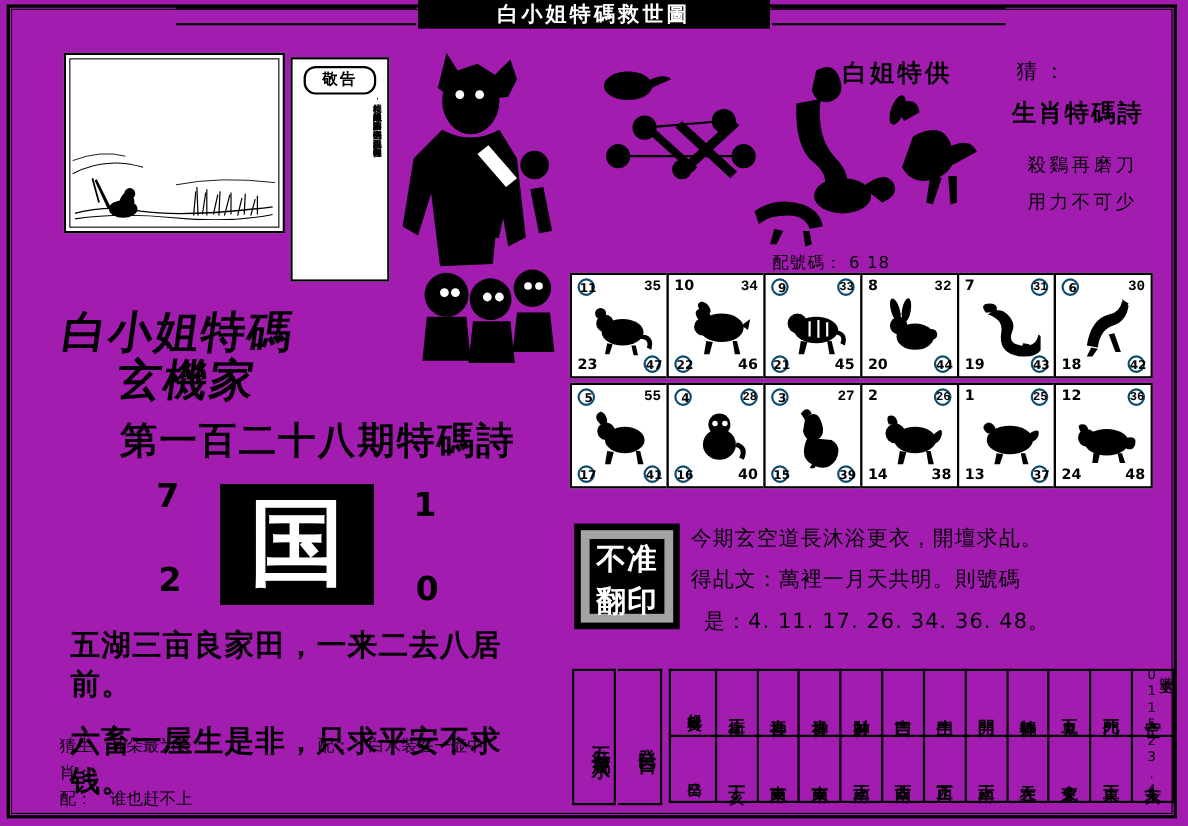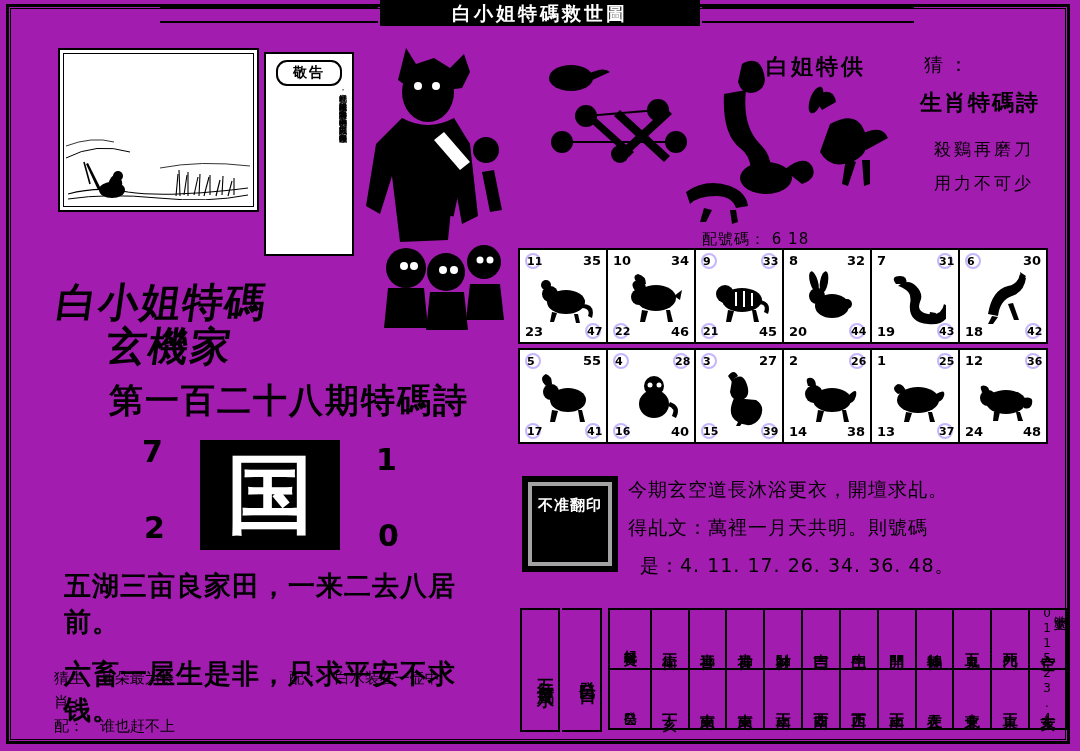--- a/index.html
+++ b/index.html
@@ -71,30 +71,30 @@
 
   .artzone{position:absolute;left:0px;top:20px;width:380px;height:175px;}
 
   .pei{position:absolute;left:186px;top:200px;font-size:15px;letter-spacing:1px;}
 
   
   .grid{position:absolute;left:2px;top:218px;width:546px;height:198px;}
   .cell{position:absolute;width:90px;height:96px;border:2px solid #000;box-sizing:border-box;background:#fff;overflow:hidden;}
   .cell .n{position:absolute;font-size:13px;font-weight:bold;}
   .cell .tl{left:5px;top:3px;}
-  .cell .tr{right:5px;top:3px;}
+  .cell .tr{right:5px;top:3px;font-family:Liberation Mono, monospace;}
   .cell .bl{left:5px;bottom:3px;}
   .cell .br{right:5px;bottom:3px;}
-  .circ{display:inline-block;width:16px;height:16px;line-height:14px;border:2px solid #c4b5fd;border-radius:50%;
-        text-align:left;font-size:11px;font-weight:bold;box-sizing:border-box;}
+  .circ{display:inline-block;width:16px;height:16px;line-height:14px;border:2px solid #0c4a6e;border-radius:50%;
+        text-align:right;font-size:11px;font-weight:bold;box-sizing:border-box;}
   .animal{position:absolute;left:18px;top:20px;width:56px;height:56px;}
 
   
   .seal{position:absolute;left:6px;top:446px;width:96px;height:96px;background:#000;}
-  .seal-in{position:absolute;inset:6px;border:4px solid #a3a3a3;color:#fff;font-size:15px;font-weight:bold;
+  .seal-in{position:absolute;inset:6px;border:8px solid #a3a3a3;color:#fff;font-size:27px;font-weight:bold;
            line-height:38px;letter-spacing:1px;text-align:center;}
 
   .bigtext{position:absolute;left:112px;top:440px;width:440px;font-size:19px;line-height:38px;letter-spacing:1px;}
   .bigtext .ind{margin-left:12px;}
 
   
   .wuxing{position:absolute;left:4px;top:578px;width:40px;height:124px;border:2px solid #000;
           writing-mode:vertical-rl;text-orientation:upright;font-size:17px;font-weight:bold;
           letter-spacing:4px;text-align:center;padding-top:6px;box-sizing:border-box;}
   .guihai{position:absolute;left:46px;top:578px;width:40px;height:124px;border:2px solid #000;border-left:none;

